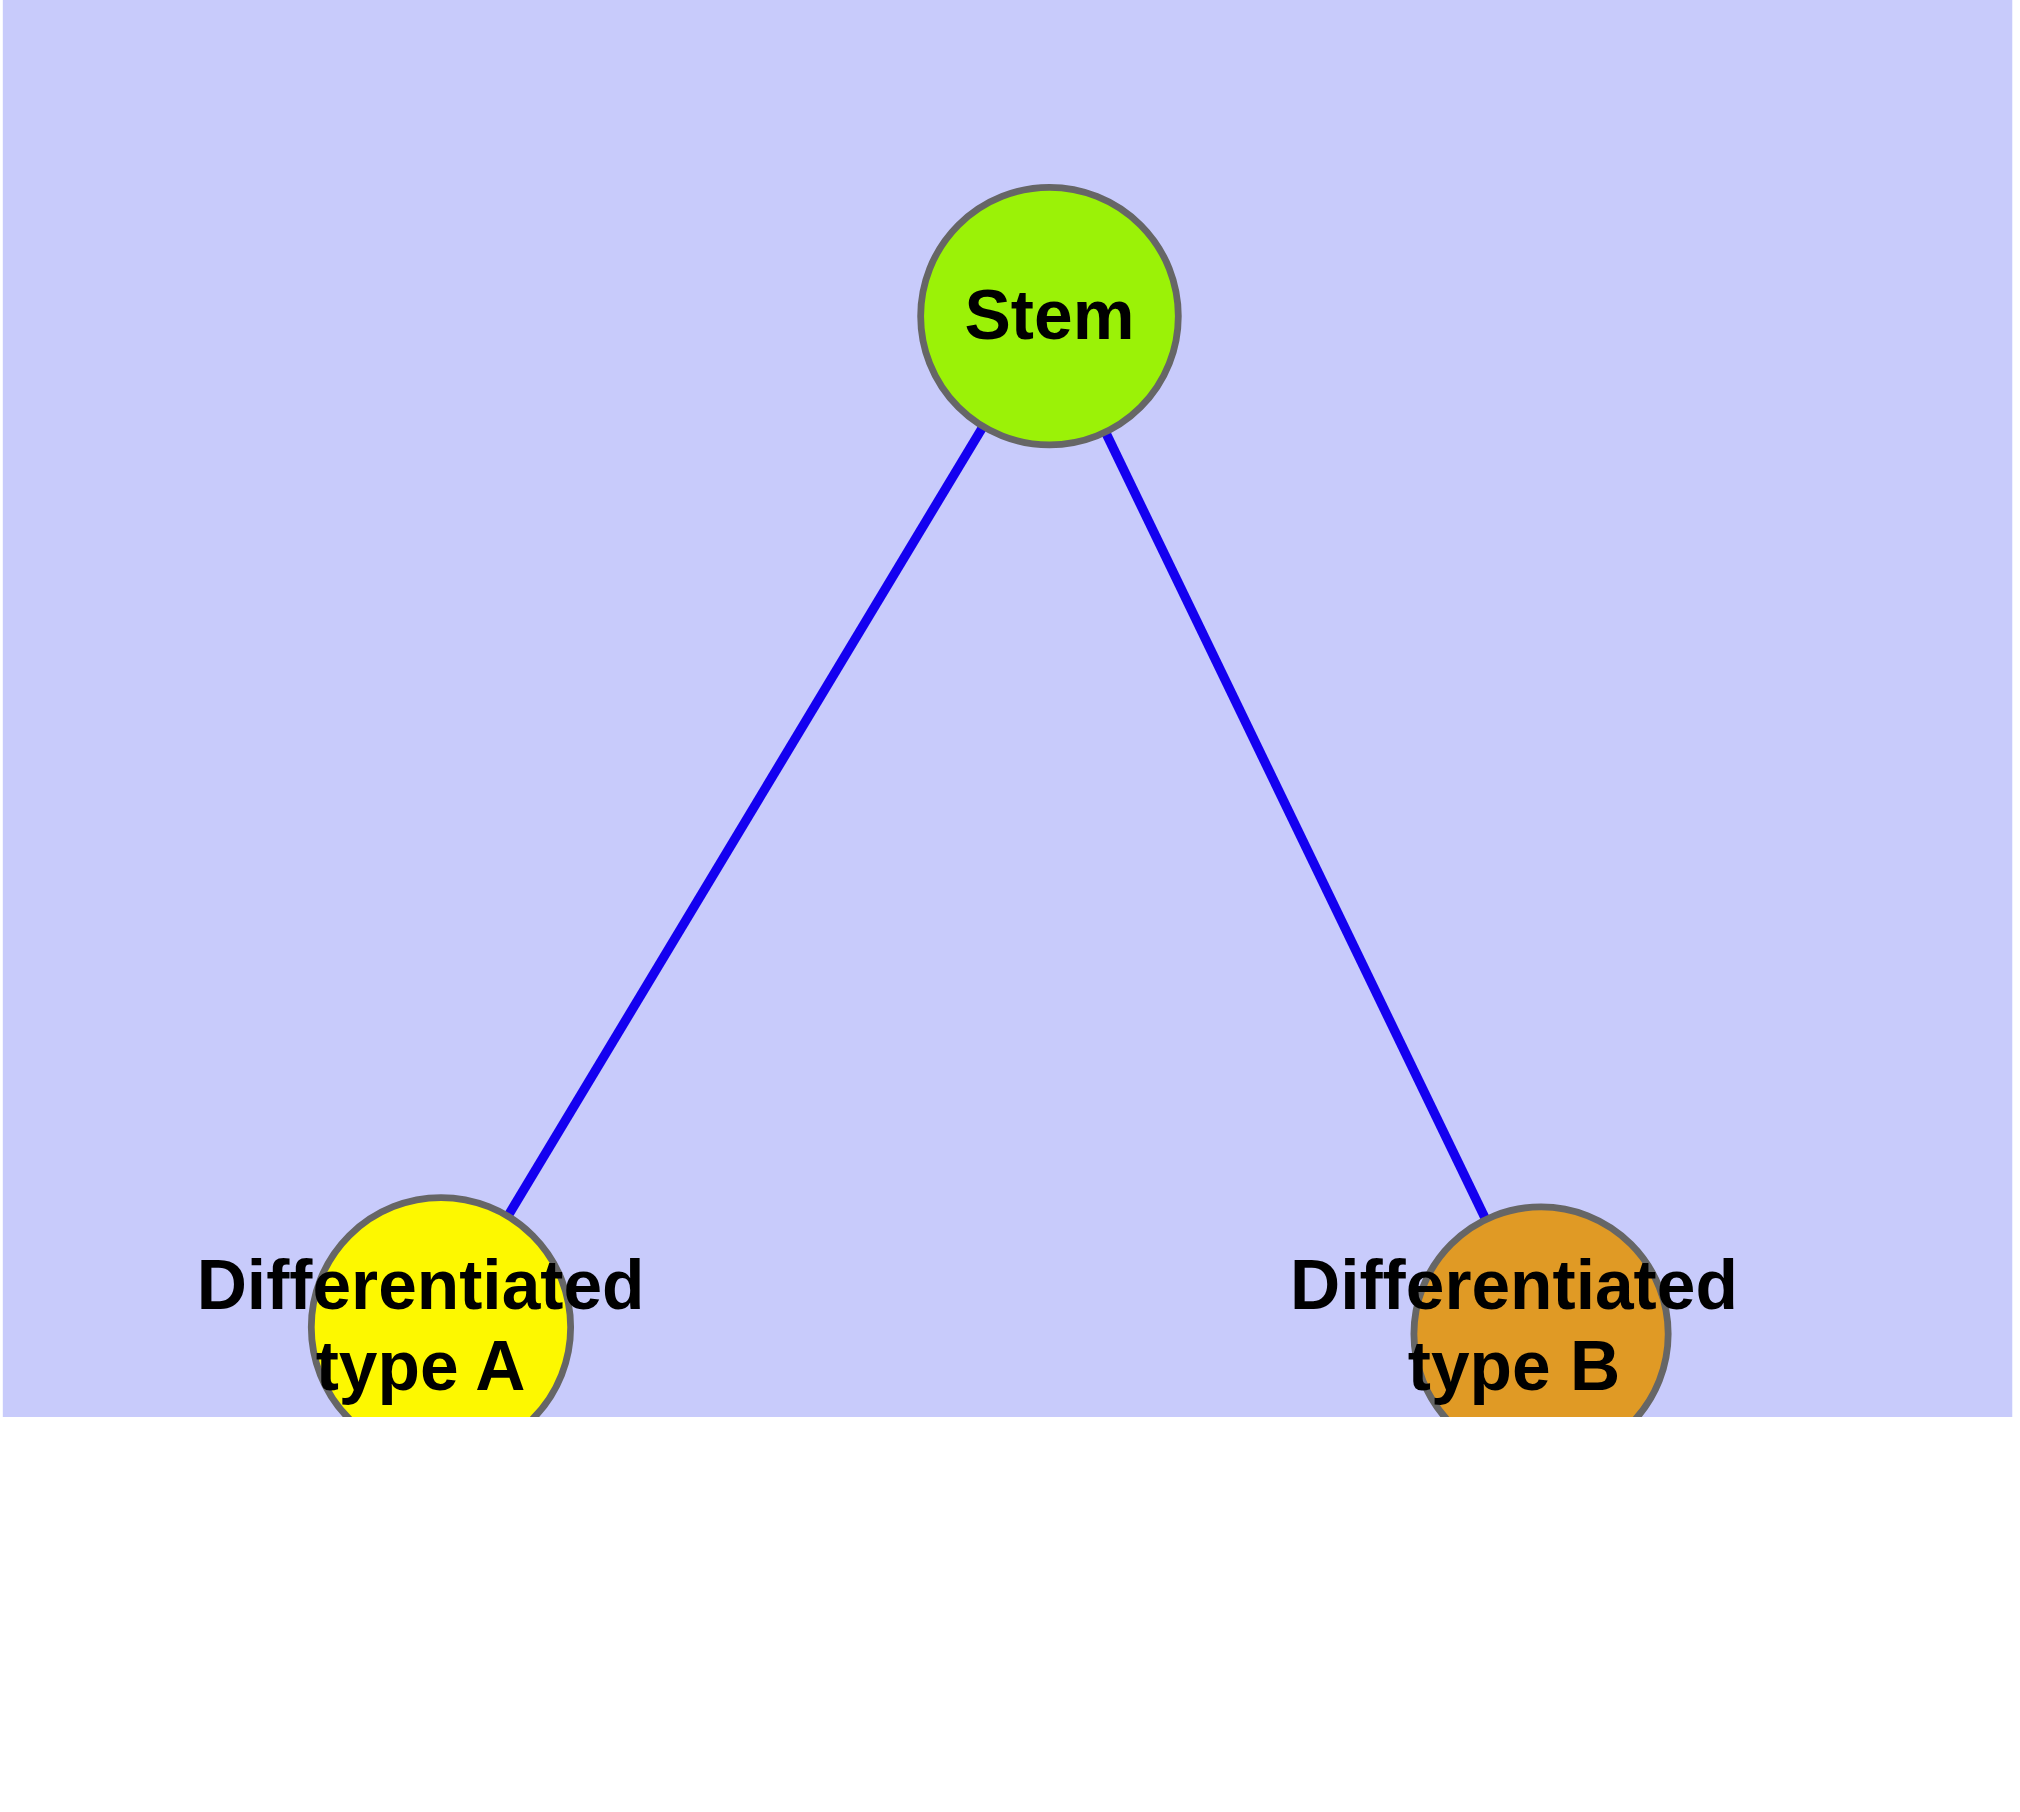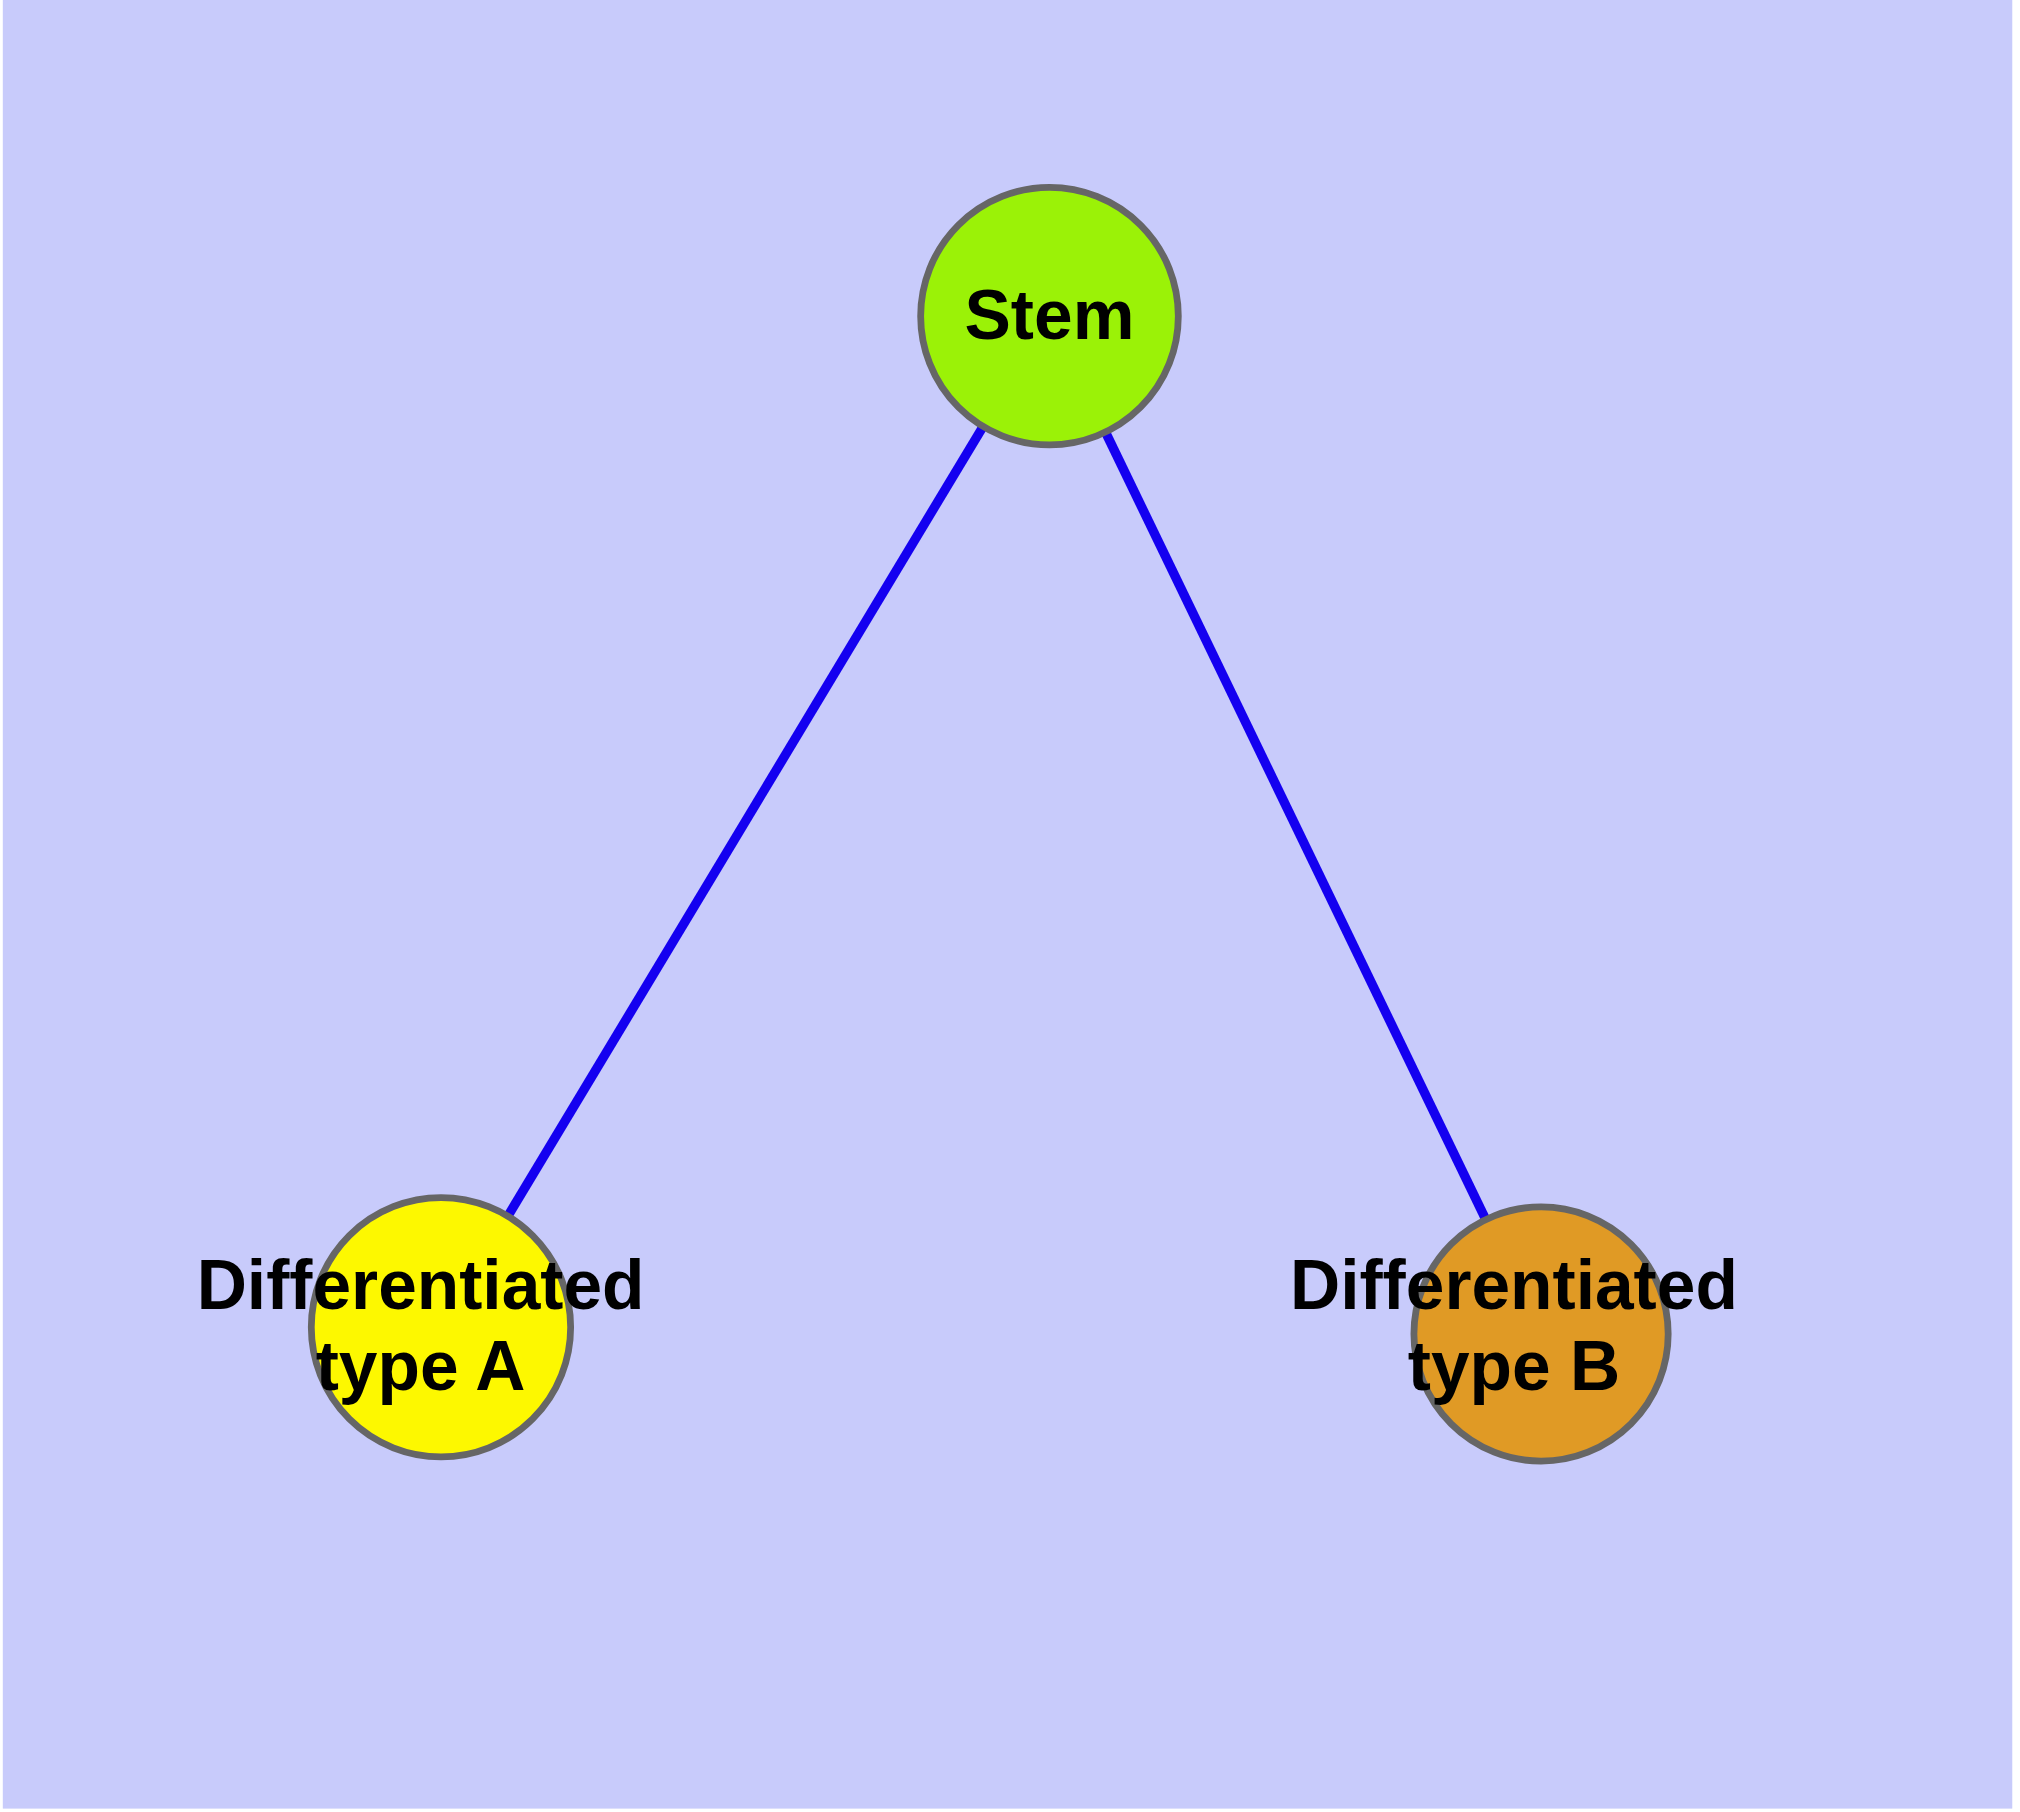--- a/index.html
+++ b/index.html
@@ -34,21 +34,21 @@
     font-family: "Liberation Sans", sans-serif;
     font-weight: bold;
     fill: #000000;
     text-anchor: middle;
     dominant-baseline: auto;
   }
 </style>
 </head>
 <body>
 
-<div id="canvas" style="width: 2021px; height: 1812px; background: rgb(255, 255, 255);">
+<div id="canvas" style="width: 2021px; height: 1417px; background: rgb(255, 255, 255);">
   <svg id="diagram-svg" width="2021" height="1812" viewBox="0 0 2384 2138">
     <rect id="bg-rect" class="bg-rect" x="3" y="0" width="2371" height="2134" fill="#c8cbfb"></rect>
     <g id="edge-layer">
         <line class="edge-line" x1="1160.6514419632701" y1="501.51926147328516" x2="597.8642150903081" y2="1436.6239434502263" stroke="#1400f0" stroke-width="11"></line>
         <line class="edge-line" x1="1303.231230375368" y1="508.07363393244316" x2="1753.63851936297" y2="1440.7273478533227" stroke="#1400f0" stroke-width="11"></line>
       </g>
     <g id="node-layer">
         <circle class="node-circle" cx="1238" cy="373" r="152" fill="#9bf207" stroke="#666666" stroke-width="8"></circle>
         <circle class="node-circle" cx="520" cy="1566" r="153" fill="#fdf800" stroke="#666666" stroke-width="8"></circle>
         <circle class="node-circle" cx="1818" cy="1574" r="150" fill="#e09a25" stroke="#666666" stroke-width="8"></circle>

